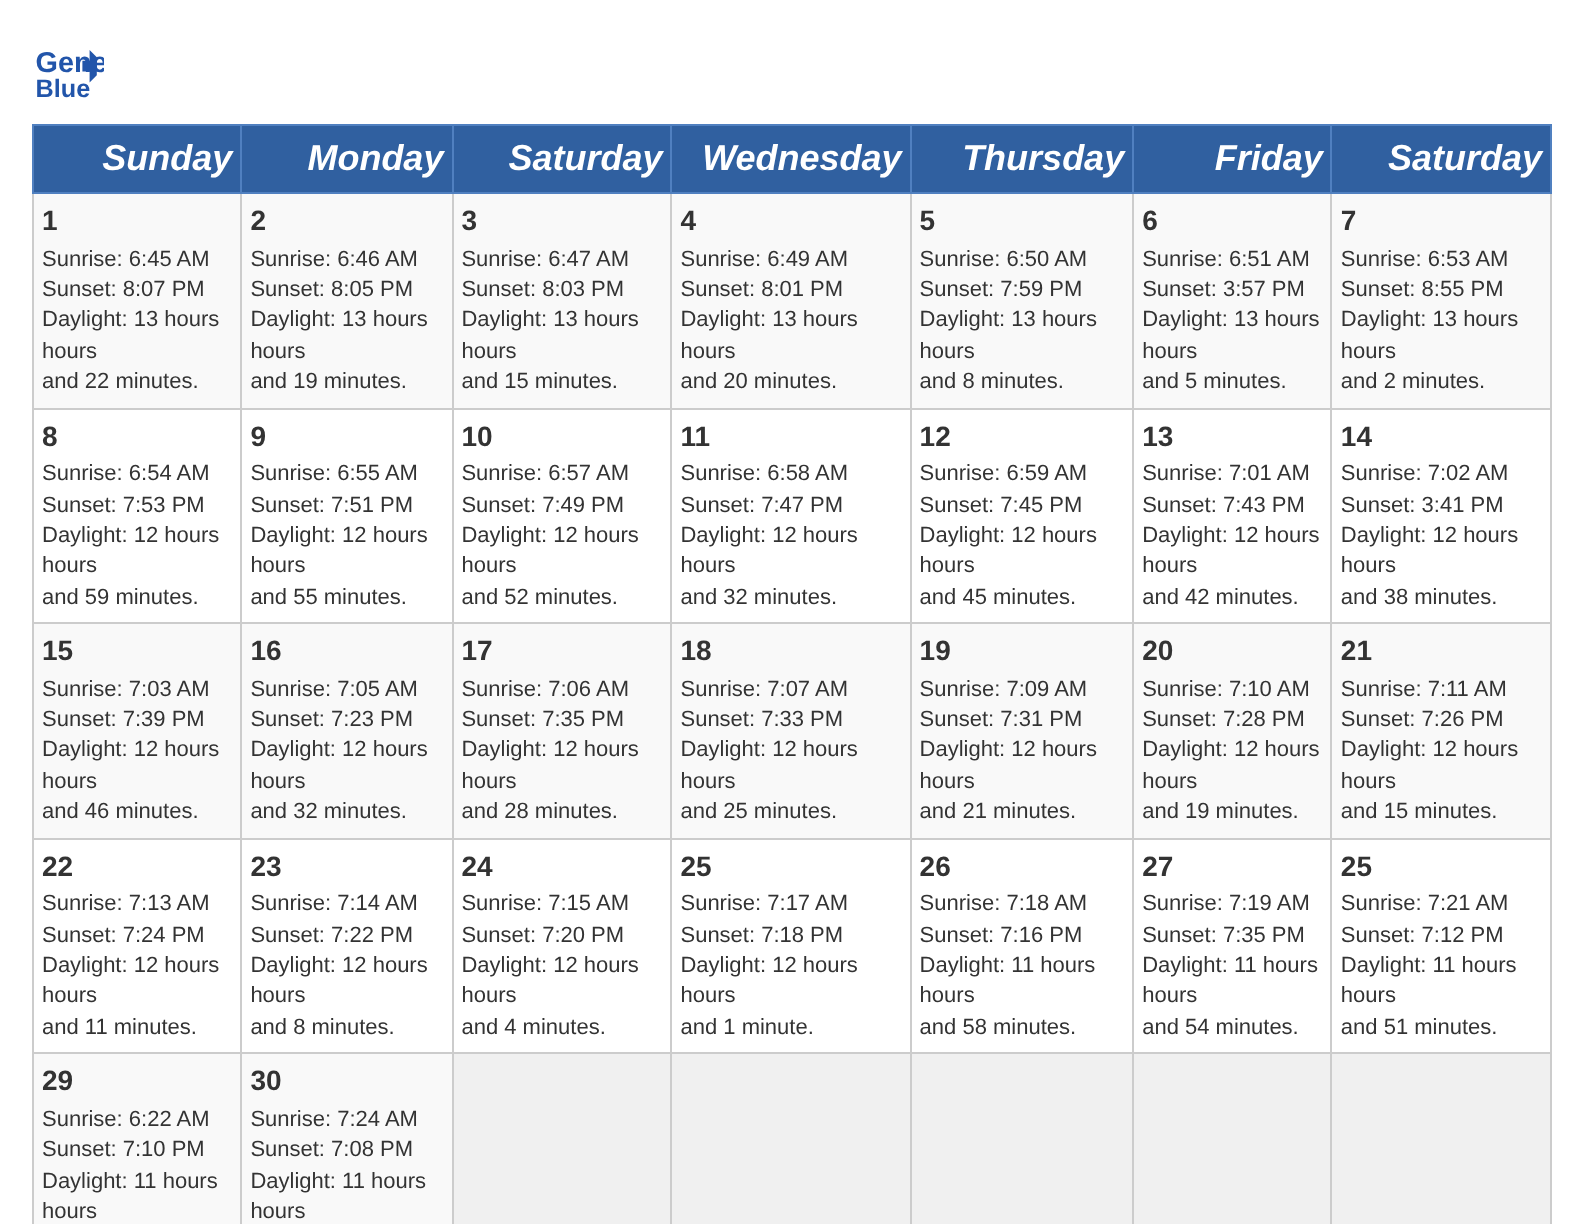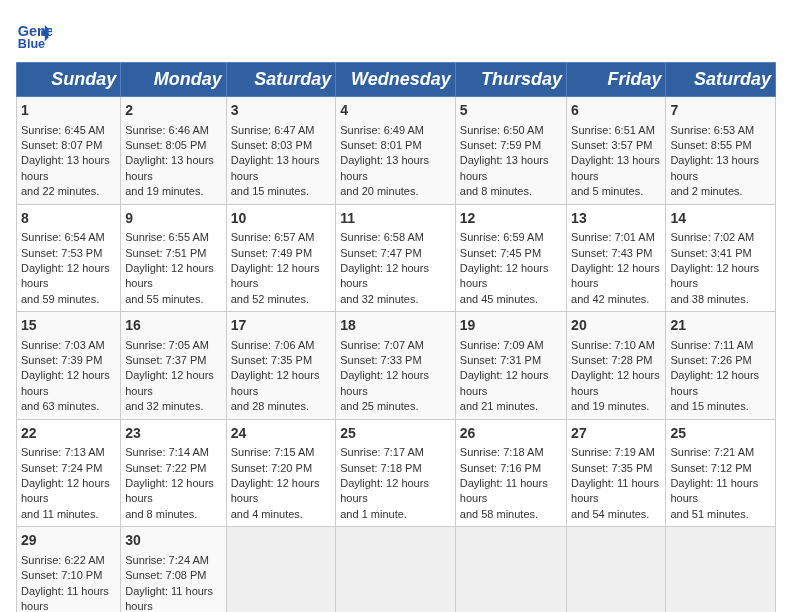--- a/index.html
+++ b/index.html
@@ -212,26 +212,26 @@
     <span>Daylight: 12 hours hours</span><br>
     <span>and 38 minutes.</span>
   </td>
       </tr>
       <tr>
         <td>
     <span class="day-num">15</span>
     <span>Sunrise: 7:03 AM</span><br>
     <span>Sunset: 7:39 PM</span><br>
     <span>Daylight: 12 hours hours</span><br>
-    <span>and 63 minutes.</span>
+    <span>and 46 minutes.</span>
   </td>
         <td>
     <span class="day-num">16</span>
     <span>Sunrise: 7:05 AM</span><br>
-    <span>Sunset: 7:37 PM</span><br>
+    <span>Sunset: 7:23 PM</span><br>
     <span>Daylight: 12 hours hours</span><br>
     <span>and 32 minutes.</span>
   </td>
         <td>
     <span class="day-num">17</span>
     <span>Sunrise: 7:06 AM</span><br>
     <span>Sunset: 7:35 PM</span><br>
     <span>Daylight: 12 hours hours</span><br>
     <span>and 28 minutes.</span>
   </td>

